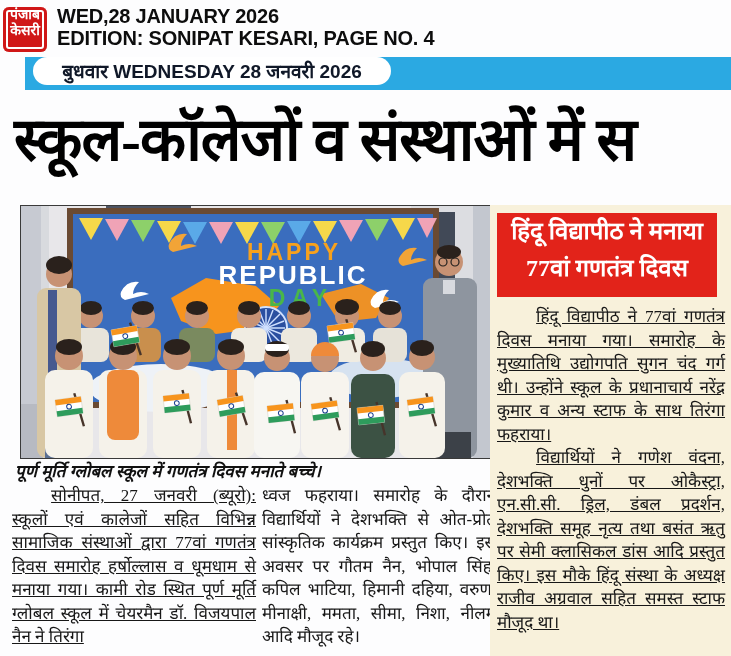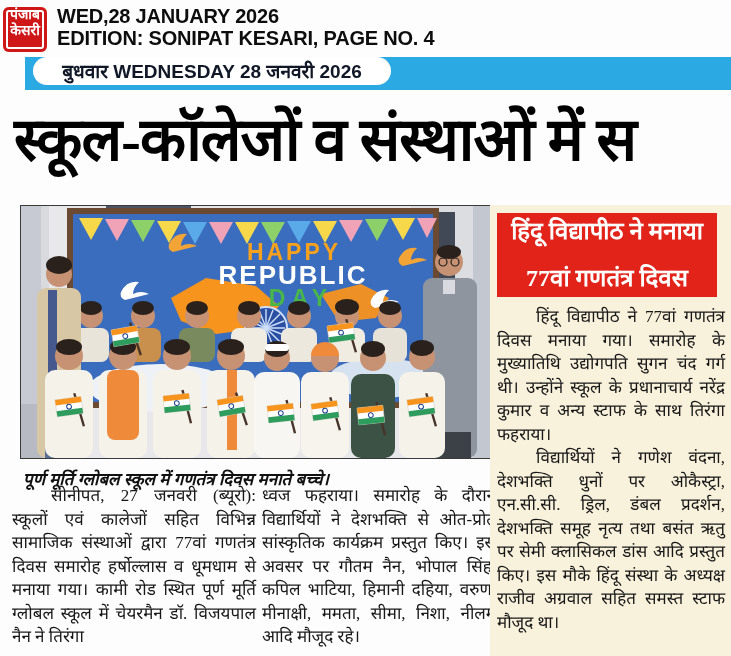--- a/index.html
+++ b/index.html
@@ -27,34 +27,34 @@
     font-family:Liberation Sans, sans-serif; font-weight:bold; font-size:19px; color:#101828;
   }
   
   .headline {
     position:absolute; left:14px; top:96px; margin:0;
     font-size:60px; font-weight:bold; color:#000; white-space:nowrap; letter-spacing:-1px;
   }
   
   .photo { position:absolute; left:20px; top:205px; width:470px; height:252px; border:1px solid #3a3a3a; margin:0; }
   .caption {
-    position:absolute; left:15px; top:459px; width:474px; margin:8px;
+    position:absolute; left:15px; top:459px; width:474px; margin:0;
     font-style:italic; font-weight:bold; font-size:17px; color:#111;
   }
   
   .body-text { font-size:17px; line-height:23.5px; text-align:justify; color:#171717; margin:0; }
-  .indent { text-indent:2.3em; }
+  .indent { text-indent:2.3em;text-decoration:underline; }
   .col1 { position:absolute; left:12px;  top:484px; width:244px; }
   .col2 { position:absolute; left:262px; top:484px; width:234px; }
   
   .right-panel { position:absolute; left:490px; top:205px; width:241px; height:451px; background:#f8f1db; }
   .red-box {
     position:absolute; left:7px; top:8px; width:220px; height:84px; background:#e2231a;
     color:#ffffff; font-weight:bold; font-size:24px; line-height:37px; text-align:center;
-    display:flex; flex-direction:column; justify-content:space-between;
+    display:flex; flex-direction:column; justify-content:flex-start;
   }
   .rp-body { position:absolute; left:7px; top:100px; width:228px; }
   
   .svg-happy    { fill:#f7a11d; font-weight:bold; font-size:23px; font-family:"Liberation Sans", sans-serif; letter-spacing:3px; text-anchor:middle; }
   .svg-republic { fill:#ffffff; font-weight:bold; font-size:26px; font-family:"Liberation Sans", sans-serif; letter-spacing:2px; text-anchor:middle; }
   .svg-day      { fill:#49b649; font-weight:bold; font-size:23px; font-family:"Liberation Sans", sans-serif; letter-spacing:6px; text-anchor:middle; }
   .skin { fill:#c79274; } .hair { fill:#2a211c; }
 </style>
 </head>
 <body>

